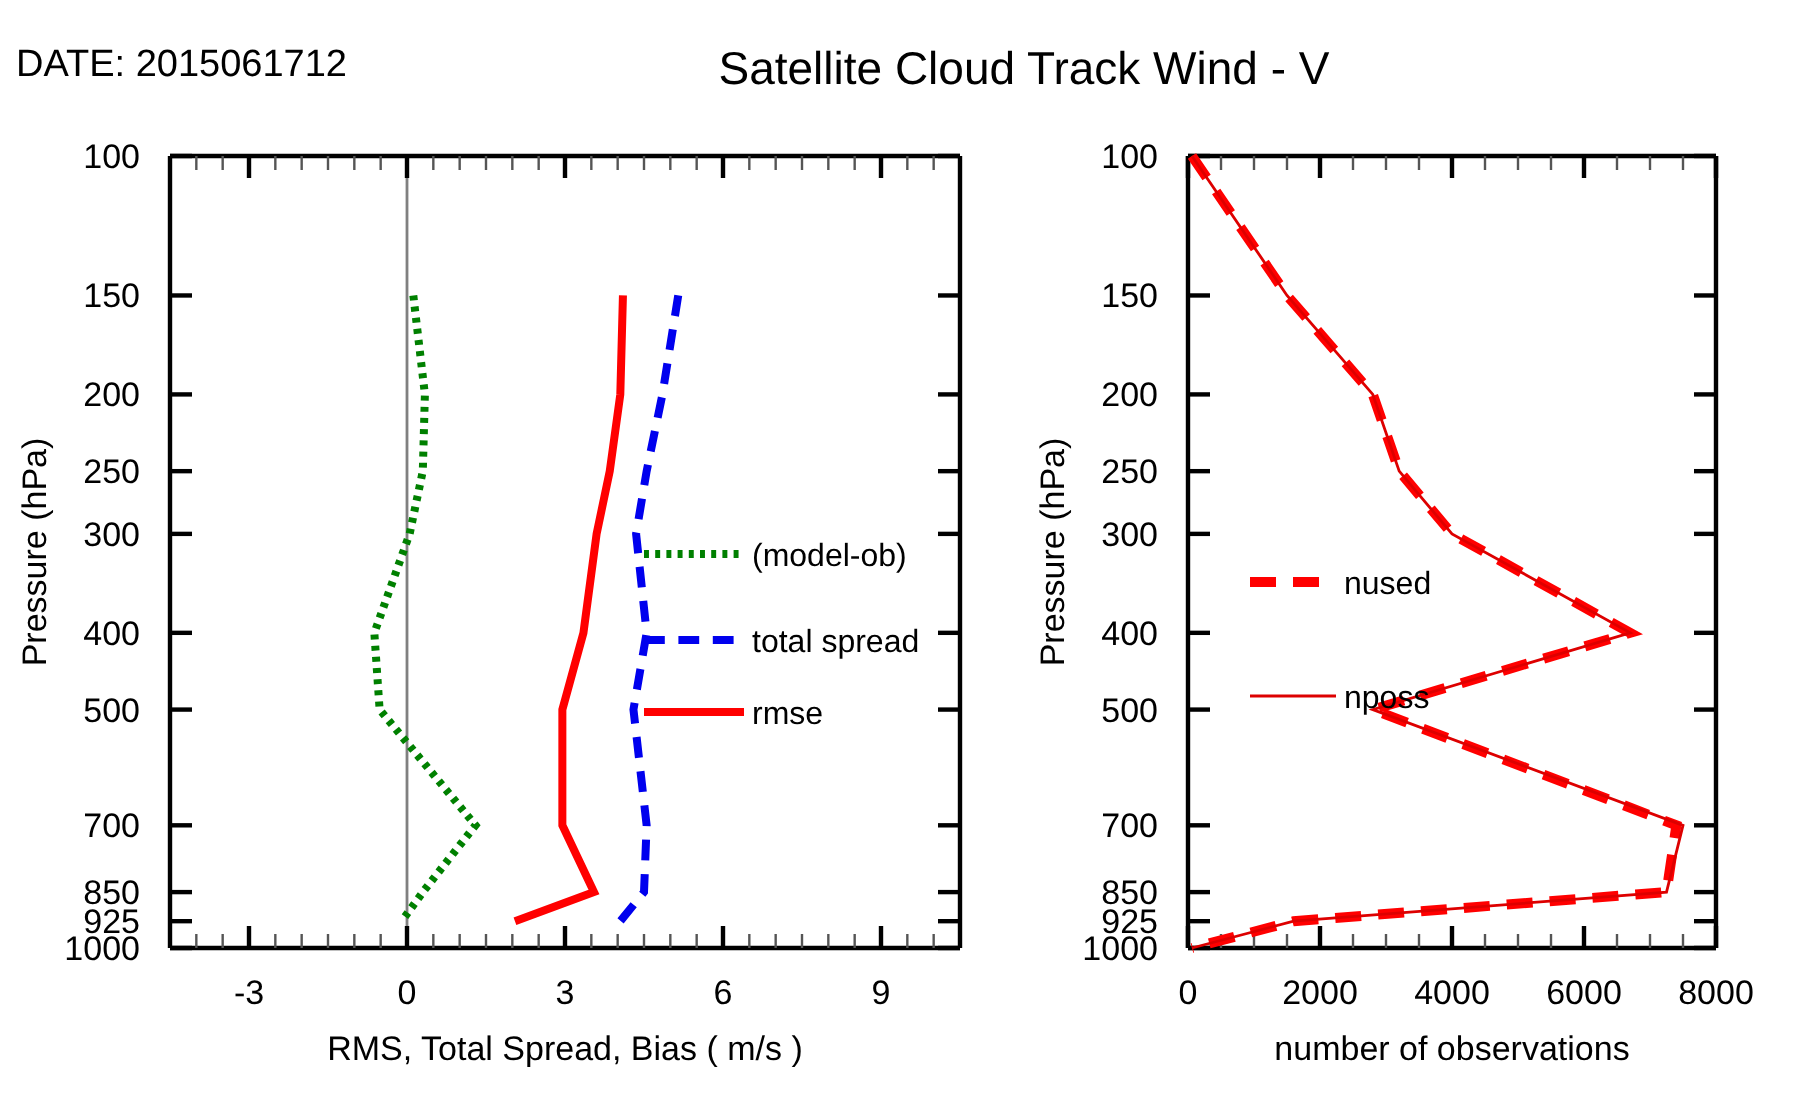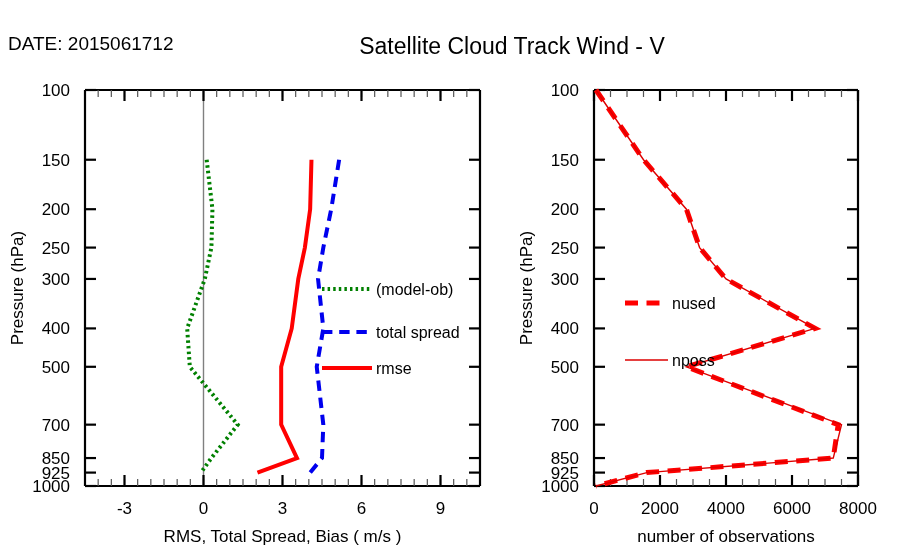--- a/index.html
+++ b/index.html
@@ -3,21 +3,21 @@
 <meta charset="utf-8">
 <style>
   html,body{margin:0;padding:0;}
   body{
     width:900px;height:560px;
     background:#ffffff;
     font-family:"Liberation Sans", sans-serif;
     overflow:hidden;
     position:relative;
   }
-  #root{position:absolute;left:0;top:0;width:900px;height:481px;margin-top:12px;}
+  #root{position:absolute;left:0;top:0;width:900px;height:481px;}
   svg{display:block;}
   text{font-family:"Liberation Sans", sans-serif;fill:#000;}
   .date-label{font-size:19px;}
   .title{font-size:23px;}
   .ticklabel{font-size:17px;}
   .axistitle{font-size:17px;}
   .legendtext{font-size:16px;}
   .axisline{stroke:#000;stroke-width:2.2;fill:none;}
   .majortick{stroke:#000;stroke-width:2.2;}
   .minortick{stroke:#555;stroke-width:1.2;}

